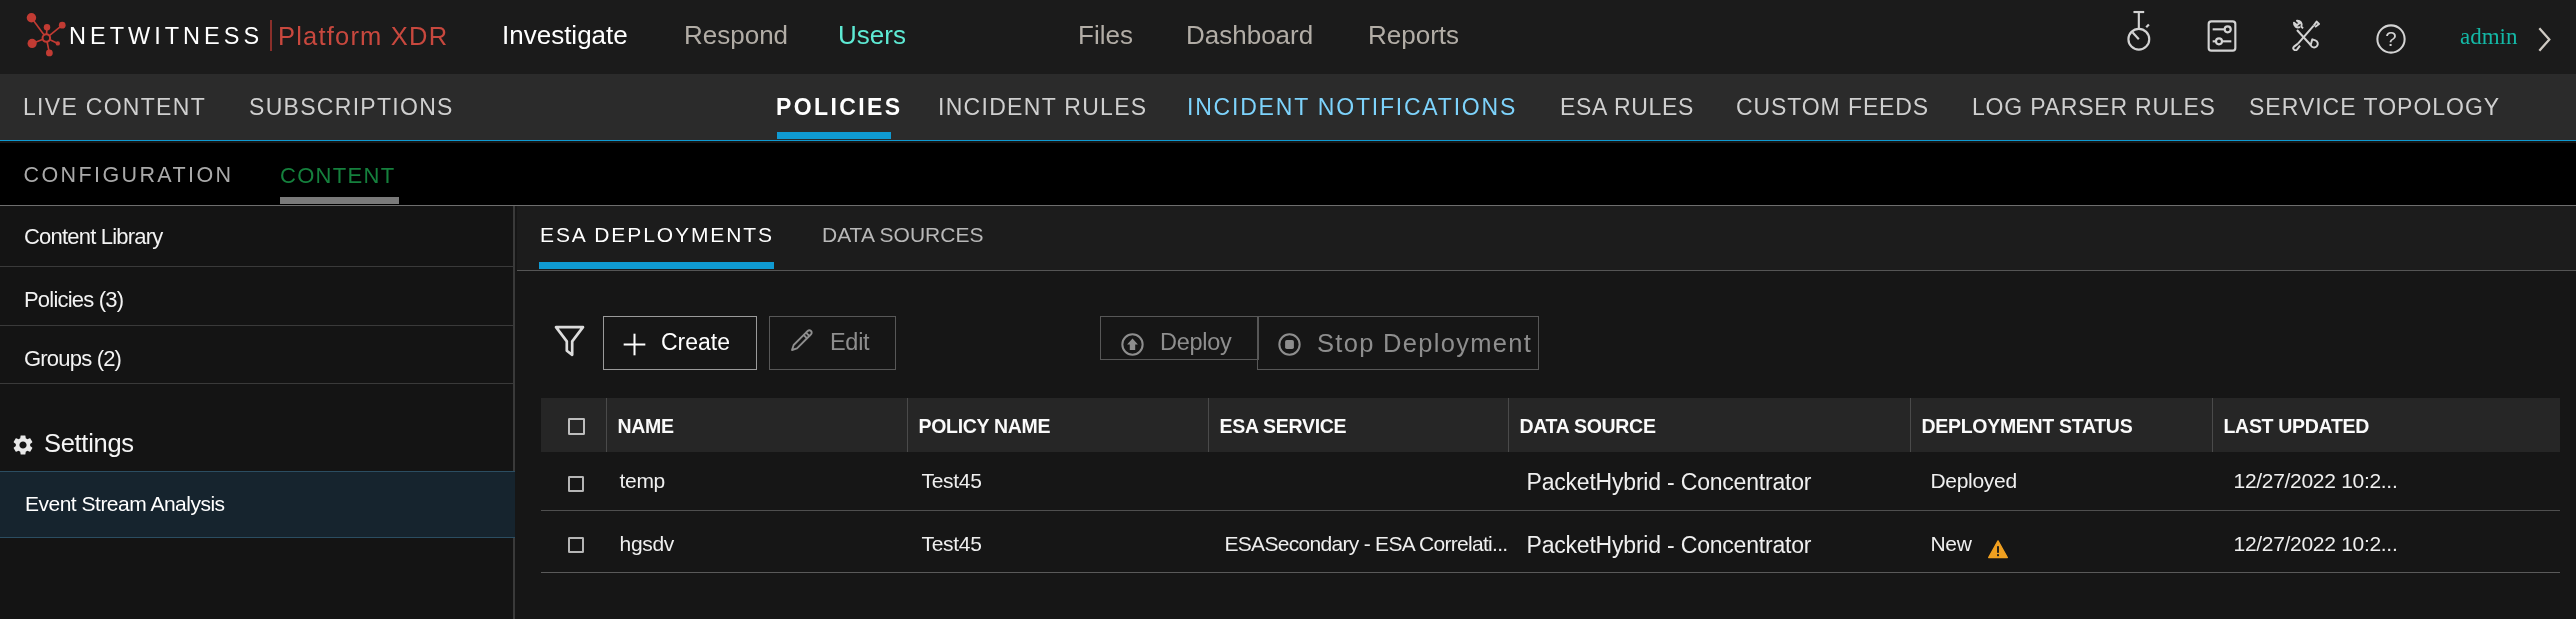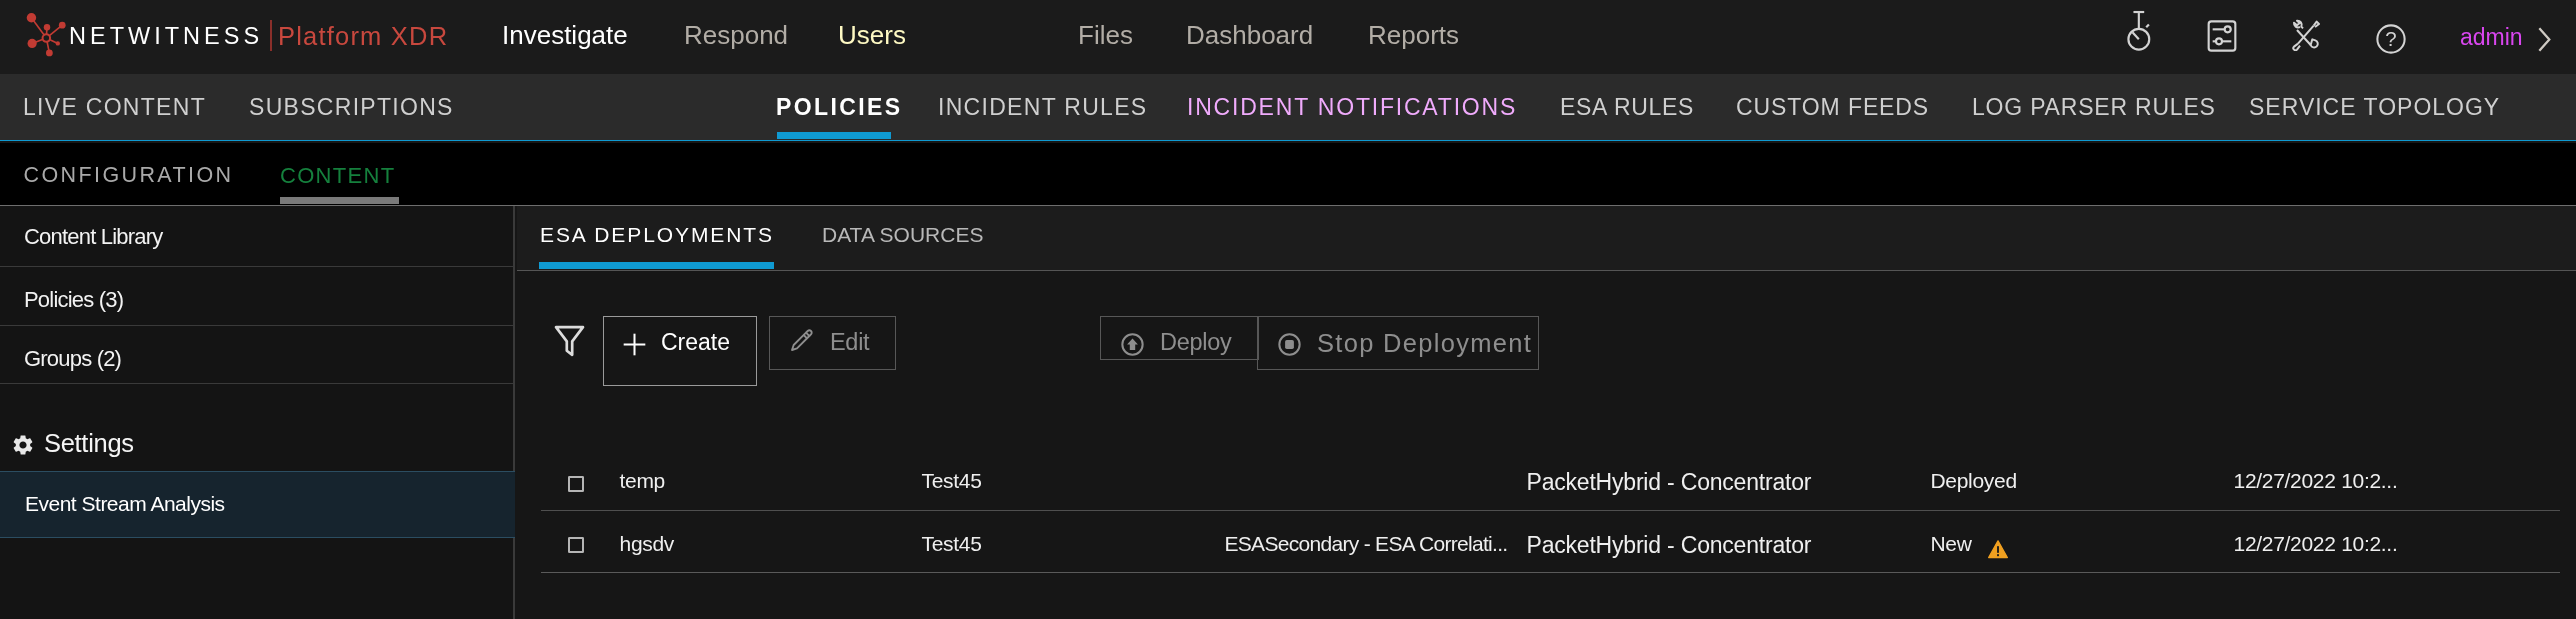--- a/index.html
+++ b/index.html
@@ -30,21 +30,21 @@
       <circle cx="37.5" cy="59" r="5"></circle>
     </g>
     <circle cx="33" cy="37" r="5.6" fill="#1b1b1b" stroke="#c23b33" stroke-width="3"></circle>
   </svg>
   <div class="abs" style="left:69px;top:23px;font-size:23.5px;letter-spacing:4px;color:#ffffff;">NETWITNESS</div>
   <div class="abs" style="left:270px;top:20px;width:2px;height:31px;background:#8a2f2a;"></div>
   <div class="abs" style="left:278px;top:21.5px;font-size:25.5px;font-weight:400;letter-spacing:1.2px;color:#c8483e;">Platform XDR</div>
 
   <div class="abs" style="left:502px;top:20px;font-size:26px;color:#ffffff;">Investigate</div>
   <div class="abs" style="left:684px;top:20px;font-size:26px;color:#b2ada6;text-align:right;">Respond</div>
-  <div class="abs" style="left:838px;top:20px;font-size:26px;color:#fef9c3;">Users</div>
+  <div class="abs" style="left:838px;top:20px;font-size:26px;color:#5eead4;">Users</div>
   <div class="abs" style="left:959px;top:20px;font-size:26px;color:#b2ada6;margin-top:48px;">Hosts</div>
   <div class="abs" style="left:1078px;top:20px;font-size:26px;color:#b2ada6;">Files</div>
   <div class="abs" style="left:1186px;top:20px;font-size:26px;color:#b2ada6;">Dashboard</div>
   <div class="abs" style="left:1368px;top:20px;font-size:26px;color:#b2ada6;">Reports</div>
 
   <svg class="abs" style="left:2126px;top:9.4px;" width="27" height="43" viewBox="0 0 40 64">
     <g stroke="#d3d3d3" stroke-width="3.2" fill="none">
       <circle cx="19" cy="45" r="15.5"></circle>
       <line x1="11" y1="4.5" x2="27" y2="4.5"></line>
       <line x1="19" y1="6" x2="19" y2="29.5"></line>
@@ -70,33 +70,33 @@
       <path d="M31 39 a5.5 5.5 0 1 0 7 -7 l-4.5 -1.5 z"></path>
       <path d="M12 37 L35.5 10"></path>
       <path d="M35.5 10 l4.5 -6 l3.5 3.5 l-6 4.5"></path>
       <path d="M12 37 l-6 4.5 a3 3 0 0 0 4.5 4.5 l4.5 -6"></path>
     </g>
   </svg>
   <svg class="abs" style="left:2376px;top:24px;" width="30" height="30" viewBox="0 0 44 44">
     <circle cx="22" cy="22" r="20" stroke="#d3d3d3" stroke-width="3" fill="none"></circle>
     <text x="22" y="32" text-anchor="middle" font-size="30" fill="#d3d3d3" font-family="Liberation Sans">?</text>
   </svg>
-  <div class="abs" style="left:2460px;top:23.5px;font-size:23px;color:#d946ef;">admin</div>
+  <div class="abs" style="left:2460px;top:23.5px;font-size:23px;color:#14b8a6;font-family:Liberation Serif, serif;">admin</div>
   <svg class="abs" style="left:2536px;top:26px;" width="16" height="27" viewBox="0 0 24 40">
     <path d="M5 3 L20 20 L5 37" stroke="#cfcac3" stroke-width="3.4" fill="none"></path>
   </svg>
 </div>
 
 <div class="abs" id="nav2" style="left:0;top:74px;width:2576px;height:67px;background:#2b2b2b;border-bottom:1.3px solid #0f9ad2;">
   <div class="abs" style="left:23px;top:19.5px;font-size:23px;letter-spacing:1.3px;color:#cfcfcf;">LIVE CONTENT</div>
   <div class="abs" style="left:249px;top:19.5px;font-size:23px;letter-spacing:1.3px;color:#cfcfcf;">SUBSCRIPTIONS</div>
   <div class="abs" style="left:776px;top:19.5px;font-size:23px;letter-spacing:2.4px;font-weight:bold;color:#ffffff;">POLICIES</div>
   <div class="abs" style="left:777px;top:58px;width:114px;height:6.7px;background:#0f9ad2;"></div>
   <div class="abs" style="left:938px;top:19.5px;font-size:23px;letter-spacing:1.3px;color:#cfcfcf;">INCIDENT RULES</div>
-  <div class="abs" style="left:1187px;top:19.5px;font-size:23px;letter-spacing:1.8px;color:#f0abfc;">INCIDENT NOTIFICATIONS</div>
+  <div class="abs" style="left:1187px;top:19.5px;font-size:23px;letter-spacing:1.8px;color:#7dd3fc;">INCIDENT NOTIFICATIONS</div>
   <div class="abs" style="left:1560px;top:19.5px;font-size:23px;letter-spacing:0.7px;color:#cfcfcf;">ESA RULES</div>
   <div class="abs" style="left:1736px;top:19.5px;font-size:23px;letter-spacing:0.9px;color:#cfcfcf;">CUSTOM FEEDS</div>
   <div class="abs" style="left:1972px;top:19.5px;font-size:23px;letter-spacing:0.8px;color:#cfcfcf;">LOG PARSER RULES</div>
   <div class="abs" style="left:2249px;top:19.5px;font-size:23px;letter-spacing:1px;color:#cfcfcf;">SERVICE TOPOLOGY</div>
 </div>
 
 <div class="abs" id="nav3" style="left:0;top:143px;width:2576px;height:63px;background:#000000;border-bottom:1.3px solid #6e6e6e;">
   <div class="abs" style="left:23.5px;top:19.5px;font-size:21.5px;letter-spacing:2.4px;color:#a9a9a9;">CONFIGURATION</div>
   <div class="abs" style="left:280px;top:19.5px;font-size:22px;letter-spacing:1.3px;color:#15803d;">CONTENT</div>
   <div class="abs" style="left:280px;top:54px;width:119px;height:7.4px;background:#7a7a7a;"></div>
@@ -128,21 +128,21 @@
   <div class="abs" style="left:0;top:0;width:2059px;height:65px;background:#1c1c1c;border-bottom:1.3px solid #555555;">
     <div class="abs" style="left:23px;top:17px;font-size:21px;letter-spacing:1.9px;color:#ffffff;">ESA DEPLOYMENTS</div>
     <div class="abs" style="left:22px;top:56px;width:235px;height:6.7px;background:#0f9ad2;"></div>
     <div class="abs" style="left:305px;top:17px;font-size:21px;letter-spacing:0px;color:#b8b8b8;">DATA SOURCES</div>
   </div>
 
   <svg class="abs" style="left:37px;top:119px;" width="31" height="34" viewBox="0 0 46 50">
     <path d="M3 3 H43 L27 24 V44 L19 38 V24 Z" stroke="#dcdcdc" stroke-width="4" fill="none" stroke-linejoin="round"></path>
   </svg>
 
-  <div class="abs" style="left:86px;top:110px;width:154px;height:70px;border:1.3px solid #9a9a9a;text-decoration:underline;">
+  <div class="abs" style="left:86px;top:110px;width:154px;height:54px;border:1.3px solid #9a9a9a;text-decoration:underline;">
     <svg class="abs" style="left:19px;top:16px;" width="23" height="23" viewBox="0 0 34 34">
       <g stroke="#ffffff" stroke-width="3">
           <line x1="17" y1="1" x2="17" y2="33"></line>
           <line x1="1" y1="17" x2="33" y2="17"></line>
         </g>
     </svg>
     <div class="abs" style="left:57px;top:12px;font-size:23px;letter-spacing:0px;color:#ffffff;">Create</div>
   </div>
   <div class="abs" style="left:252px;top:110px;width:127px;height:54px;border:1.3px solid #575757;">
     <svg class="abs" style="left:20px;top:11.4px;" width="24" height="24" viewBox="0 0 36 36">
@@ -162,20 +162,35 @@
     <div class="abs" style="left:59px;top:12px;font-size:23.5px;letter-spacing:-0.3px;color:#8e8e8e;">Deploy</div>
   </div>
   <div class="abs" style="left:740px;top:110px;width:282px;height:54px;border:1.3px solid #575757;">
     <svg class="abs" style="left:20px;top:15.5px;" width="23" height="23" viewBox="0 0 34 34">
       <circle cx="17" cy="17" r="15" stroke="#8e8e8e" stroke-width="3" fill="none"></circle>
       <rect x="10.5" y="10.5" width="13" height="13" rx="2.5" fill="#8e8e8e"></rect>
     </svg>
     <div class="abs" style="left:59px;top:12px;font-size:25.5px;letter-spacing:1.3px;color:#8e8e8e;">Stop Deployment</div>
   </div>
 
+  <div class="abs" id="thead" style="left:23.5px;top:192px;width:2019px;height:54px;background:#262626;">
+    <div class="abs" style="left:65px;top:0;width:1.3px;height:54px;background:#4a4a4a;"></div>
+    <div class="abs" style="left:366px;top:0;width:1.3px;height:54px;background:#4a4a4a;"></div>
+    <div class="abs" style="left:667px;top:0;width:1.3px;height:54px;background:#4a4a4a;"></div>
+    <div class="abs" style="left:967px;top:0;width:1.3px;height:54px;background:#4a4a4a;"></div>
+    <div class="abs" style="left:1369px;top:0;width:1.3px;height:54px;background:#4a4a4a;"></div>
+    <div class="abs" style="left:1671px;top:0;width:1.3px;height:54px;background:#4a4a4a;"></div>
+    <div class="abs" style="left:27px;top:19.5px;width:17.5px;height:17.5px;border:2px solid #bdbdbd;border-radius:1.3px;"></div>
+    <div class="abs" style="left:77px;top:17px;font-size:19.5px;font-weight:bold;letter-spacing:-0.3px;color:#fafafa;">NAME</div>
+    <div class="abs" style="left:378px;top:17px;font-size:19.5px;font-weight:bold;letter-spacing:-0.3px;color:#fafafa;">POLICY NAME</div>
+    <div class="abs" style="left:679px;top:17px;font-size:19.5px;font-weight:bold;letter-spacing:-0.3px;color:#fafafa;">ESA SERVICE</div>
+    <div class="abs" style="left:979px;top:17px;font-size:19.5px;font-weight:bold;letter-spacing:-0.3px;color:#fafafa;">DATA SOURCE</div>
+    <div class="abs" style="left:1381px;top:17px;font-size:19.5px;font-weight:bold;letter-spacing:-0.3px;color:#fafafa;">DEPLOYMENT STATUS</div>
+    <div class="abs" style="left:1683px;top:17px;font-size:19.5px;font-weight:bold;letter-spacing:-0.3px;color:#fafafa;">LAST UPDATED</div>
+  </div>
 
   <div class="abs" id="row1" style="left:23.5px;top:245px;width:2019px;height:60px;border-bottom:1.3px solid #4f4f4f;">
     <div class="abs" style="left:27px;top:25px;width:16px;height:16px;border:2px solid #b5b5b5;border-radius:1.3px;"></div>
     <div class="abs" style="left:79px;top:18px;font-size:21px;letter-spacing:-0.3px;color:#efefef;">temp</div>
     <div class="abs" style="left:381px;top:18px;font-size:21px;letter-spacing:-0.3px;color:#efefef;">Test45</div>
     <div class="abs" style="left:986px;top:17.5px;font-size:23px;letter-spacing:-0.2px;color:#efefef;">PacketHybrid - Concentrator</div>
     <div class="abs" style="left:1390px;top:18px;font-size:21px;letter-spacing:-0.3px;color:#efefef;">Deployed</div>
     <div class="abs" style="left:1693px;top:18px;font-size:21px;letter-spacing:-0.3px;color:#efefef;">12/27/2022 10:2...</div>
   </div>
 

